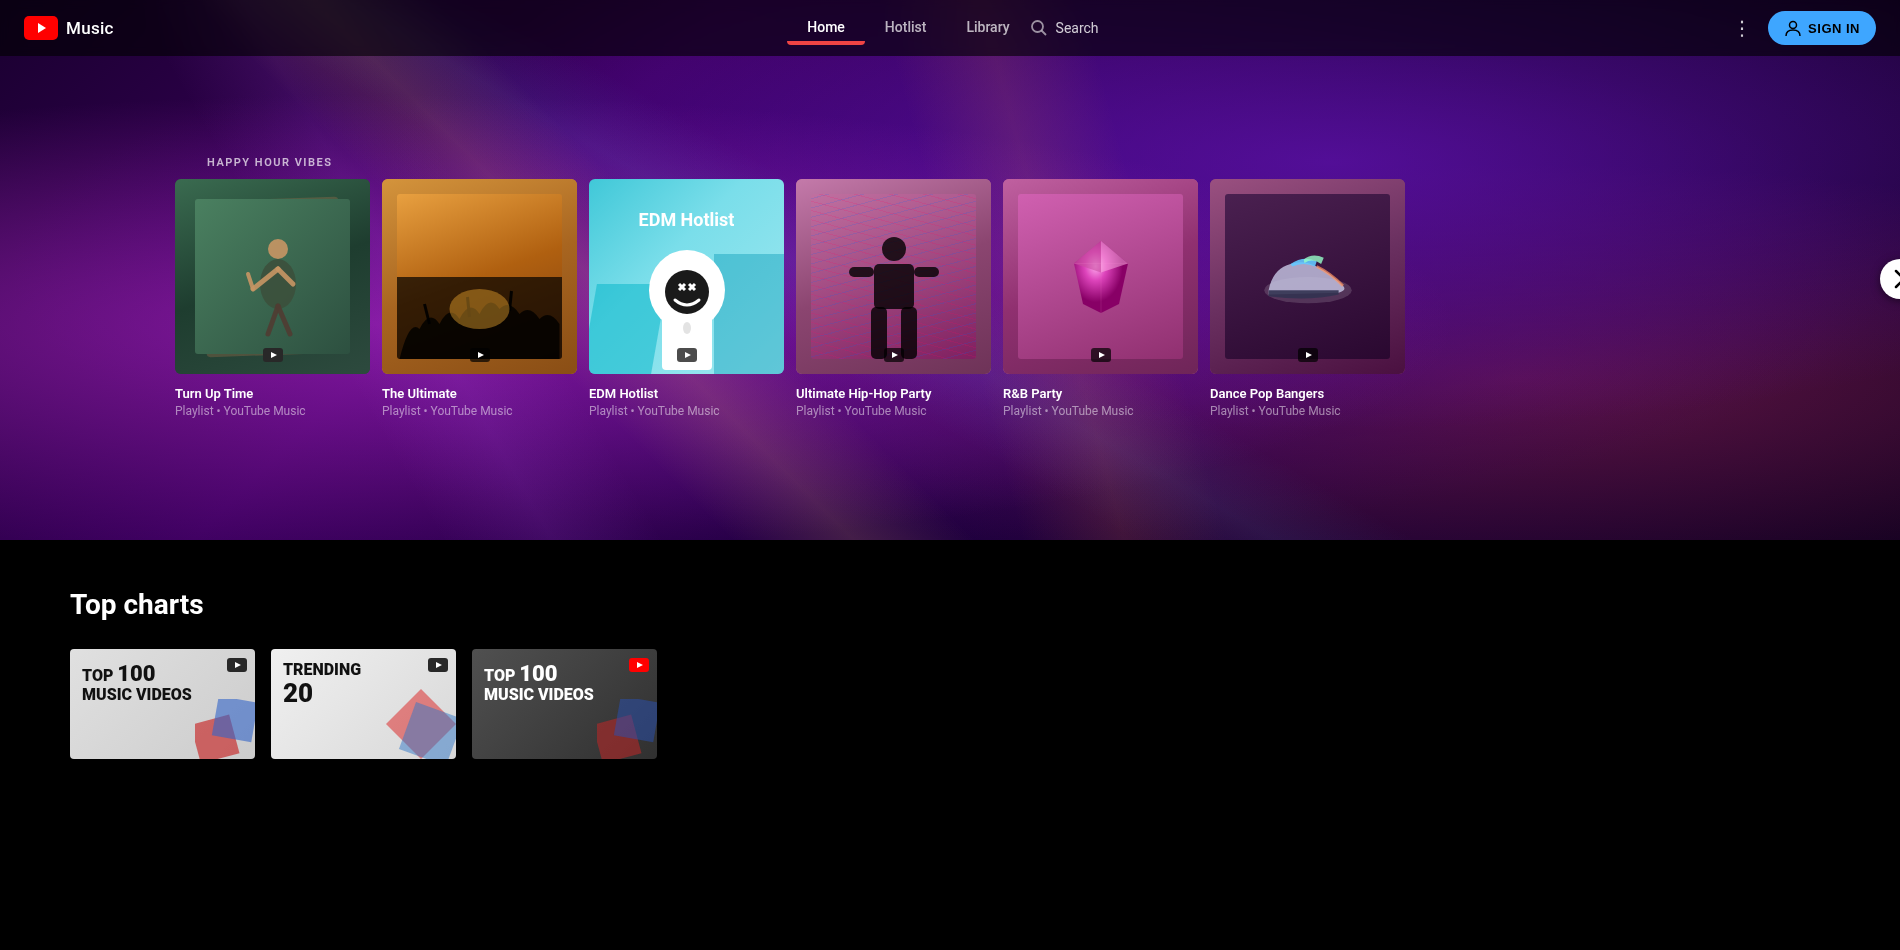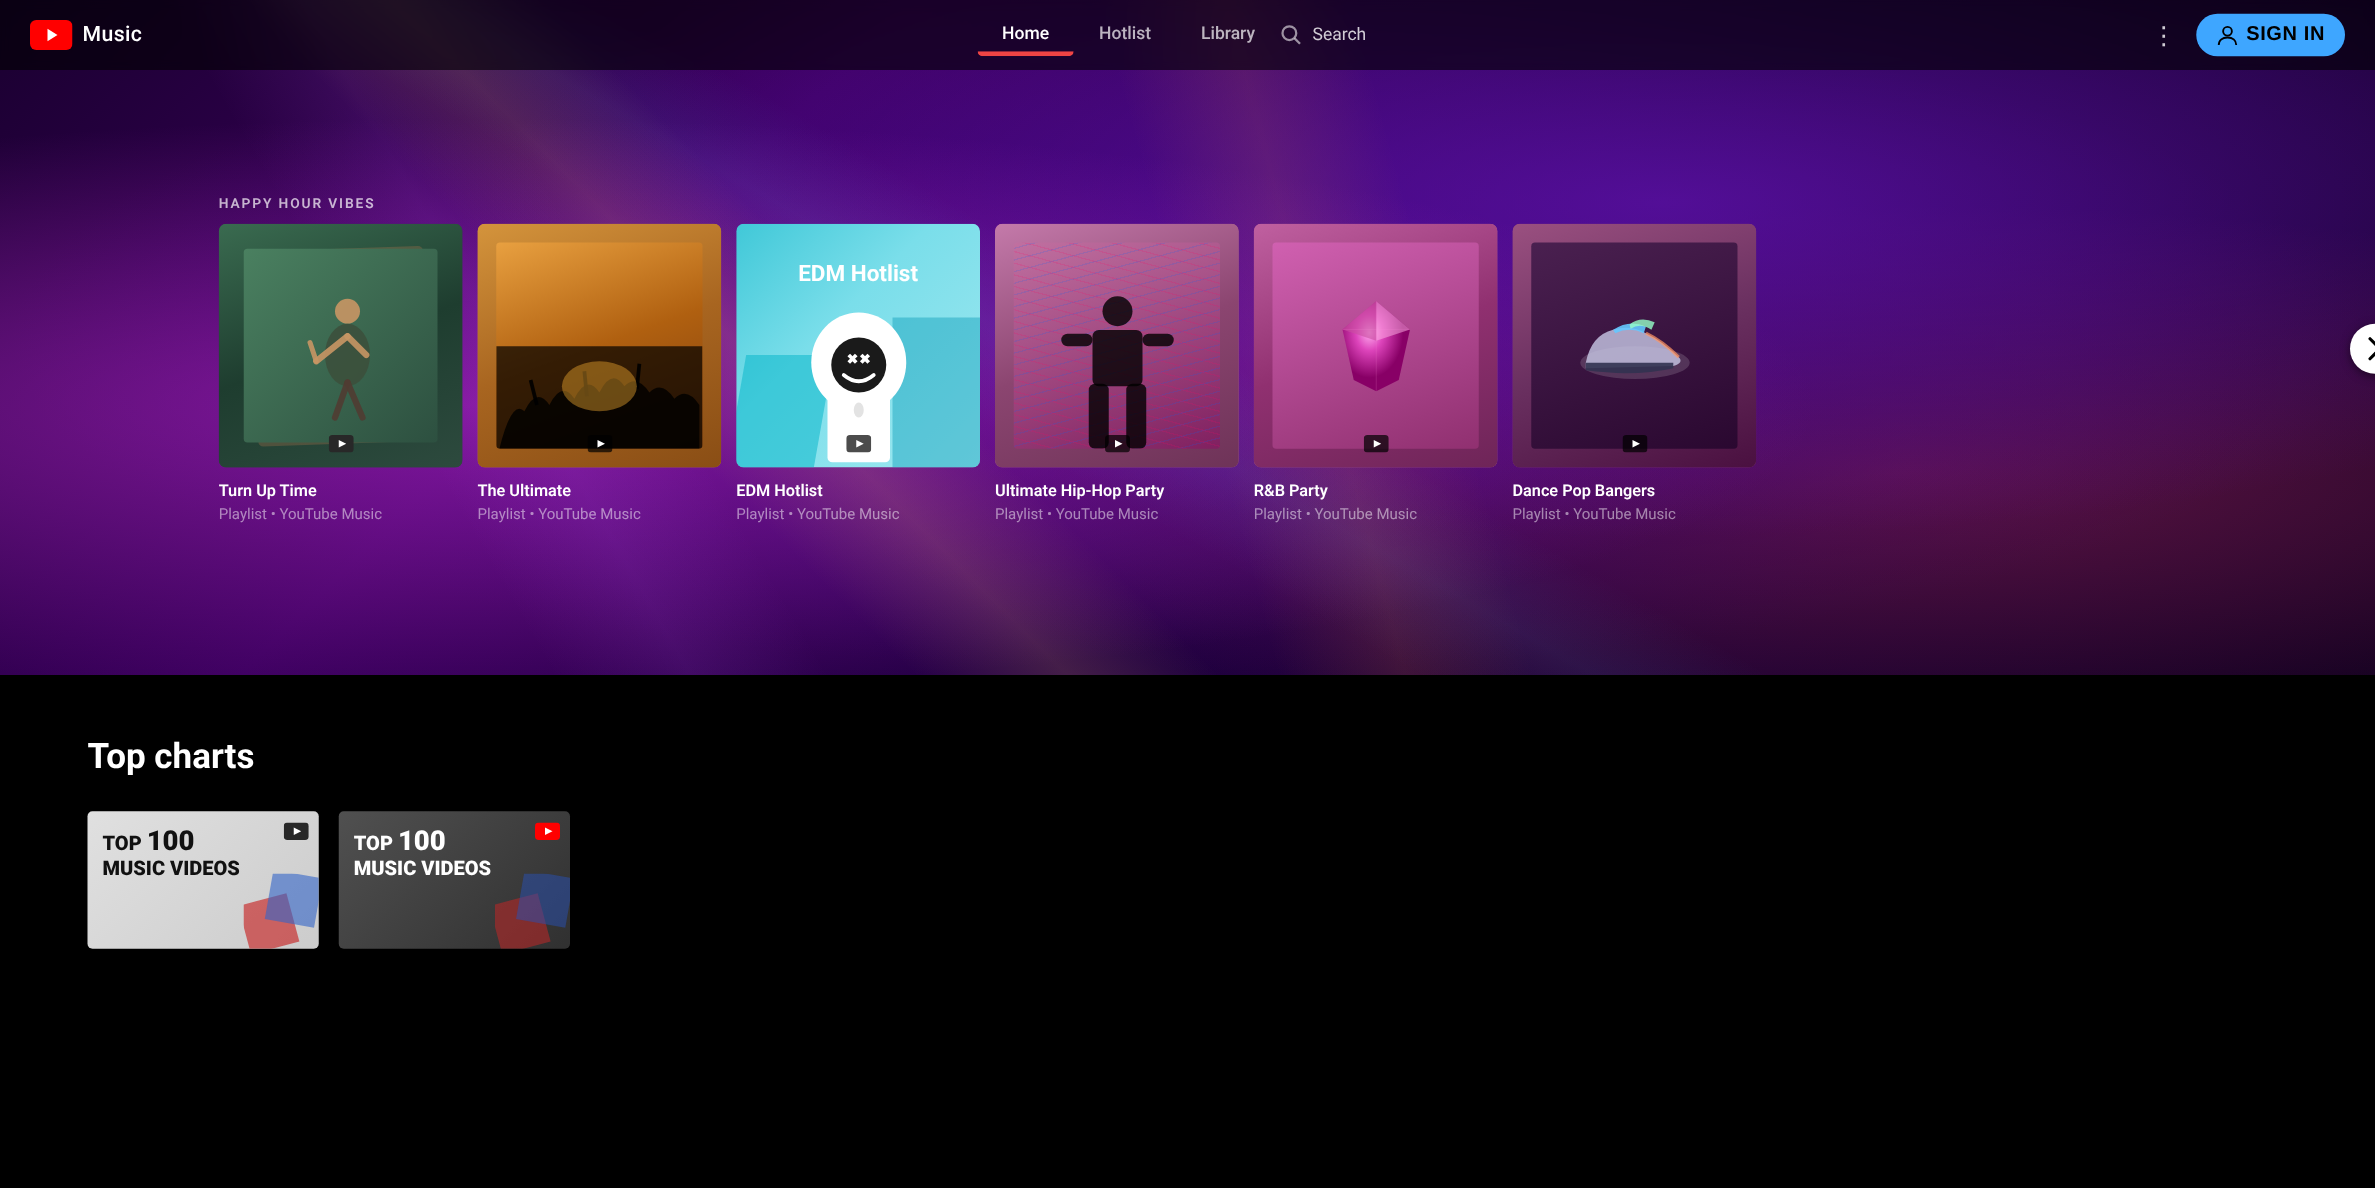--- a/index.html
+++ b/index.html
@@ -82,21 +82,21 @@
       cursor: pointer;
       font-size: 20px;
       opacity: 0.8;
     }
     .sign-in-btn {
       background: #3ea6ff;
       color: #000;
       border: none;
       padding: 8px 16px;
       border-radius: 20px;
-      font-size: 16px;
+      font-size: 13px;
       font-weight: 600;
       cursor: pointer;
       letter-spacing: 0.5px;
       display: flex;
       align-items: center;
       gap: 6px;
     }
 
     
     .hero {
@@ -132,20 +132,21 @@
       z-index: 2;
       padding: 100px 0 0 175px;
     }
     .hero-subtitle {
       font-size: 11px;
       font-weight: 600;
       letter-spacing: 1.5px;
       color: rgba(255,255,255,0.7);
       margin-bottom: 10px;
       text-transform: uppercase;
+      margin-left: 32px;
     }
     .hero-title {
       font-size: 38px;
       font-weight: 700;
       color: #fff;
       margin-bottom: 40px;
     }
 
     
     .cards-row {
@@ -624,20 +625,38 @@
           <rect x="0" y="20" width="40" height="40" fill="rgba(200,50,50,0.7)" transform="rotate(-15 20 40)"></rect>
           <rect x="20" y="0" width="40" height="40" fill="rgba(50,100,200,0.6)" transform="rotate(10 40 20)"></rect>
         </svg>
       </div>
       <div style="font-size:16px;font-weight:900;color:#111;line-height:1.15;text-transform:uppercase;z-index:2;">
         <span>TOP </span><span style="font-size:22px;">100</span><br>
         <span>MUSIC VIDEOS</span>
       </div>
     </div>
 
+    <div class="chart-card chart-card-2" style="width:185px;height:110px;position:relative;border-radius:4px;overflow:hidden;background:linear-gradient(135deg,#f0f0f0 0%,#d8d8d8 100%);display:flex;align-items:flex-start;padding:12px;">
+      <div style="position:absolute;top:8px;right:8px;">
+        <svg width="20" height="14" viewBox="0 0 20 14">
+          <rect width="20" height="14" rx="3" fill="#282828"></rect>
+          <polygon points="8,4 8,10 14,7" fill="white"></polygon>
+        </svg>
+      </div>
+      <div style="position:absolute;bottom:0;right:0;width:70px;height:70px;">
+        <svg viewBox="0 0 70 70" width="70" height="70">
+          <polygon points="35,0 70,35 35,70 0,35" fill="rgba(220,60,60,0.6)"></polygon>
+          <rect x="20" y="20" width="50" height="50" fill="rgba(50,120,200,0.5)" transform="rotate(20 45 45)"></rect>
+        </svg>
+      </div>
+      <div style="font-size:16px;font-weight:900;color:#111;line-height:1.15;text-transform:uppercase;z-index:2;">
+        <span>TRENDING</span><br>
+        <span style="font-size:26px;">20</span>
+      </div>
+    </div>
 
     <div class="chart-card chart-card-3" style="width:185px;height:110px;position:relative;border-radius:4px;overflow:hidden;background:linear-gradient(135deg,#505050 0%,#303030 100%);display:flex;align-items:flex-start;padding:12px;">
       <div style="position:absolute;top:8px;right:8px;">
         <svg width="20" height="14" viewBox="0 0 20 14">
           <rect width="20" height="14" rx="3" fill="#FF0000"></rect>
           <polygon points="8,4 8,10 14,7" fill="white"></polygon>
         </svg>
       </div>
       <div style="position:absolute;bottom:0;right:0;width:60px;height:60px;">
         <svg viewBox="0 0 60 60" width="60" height="60">

